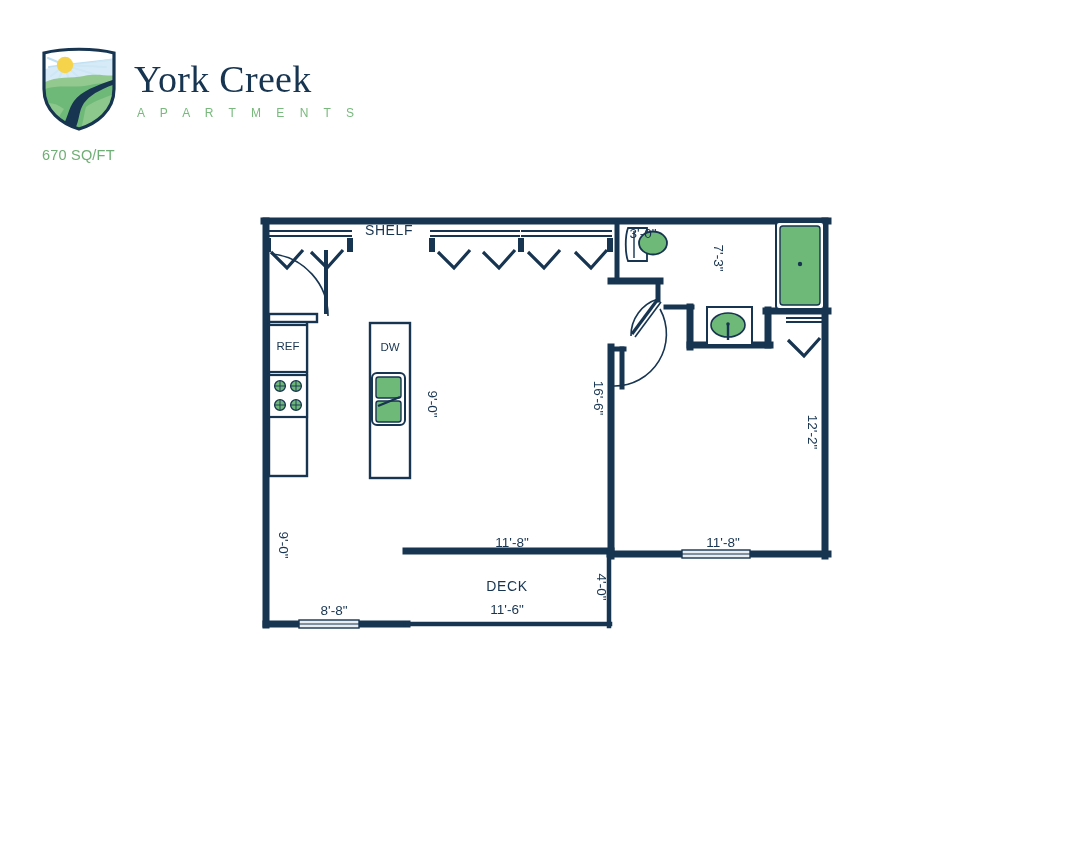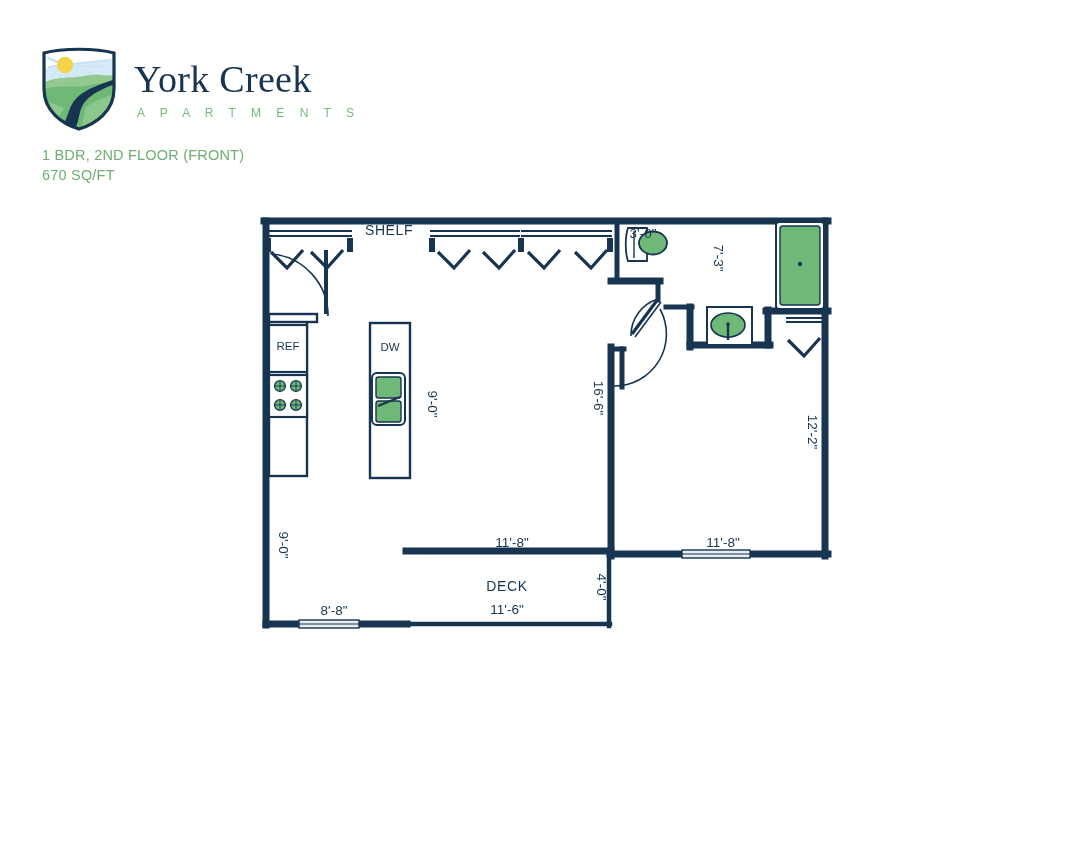--- a/index.html
+++ b/index.html
@@ -140,21 +140,20 @@
       <path d="M4 8 C22 3, 56 3, 74 8 L74 44 C74 66, 56 79, 39 84 C22 79, 4 66, 4 44 Z" fill="none" stroke="#173450" stroke-width="3.2"></path>
     </svg>
 
     <div class="brand-words">
       <div class="brand-name">York Creek</div>
       <div class="brand-sub">A P A R T M E N T S</div>
     </div>
   </div>
 
   <div class="plan-meta">
-    <div>1 BDR, 2ND FLOOR (FRONT)</div>
     <div>670 SQ/FT</div>
   </div>
 
   <div id="plan-wrap">
   <svg id="plan-svg" width="1092" height="844" viewBox="0 0 1092 844">
 
     <g stroke="#173450" fill="none" stroke-width="7" stroke-linecap="square">
 
       <line x1="264" y1="221" x2="828" y2="221"></line>
 

